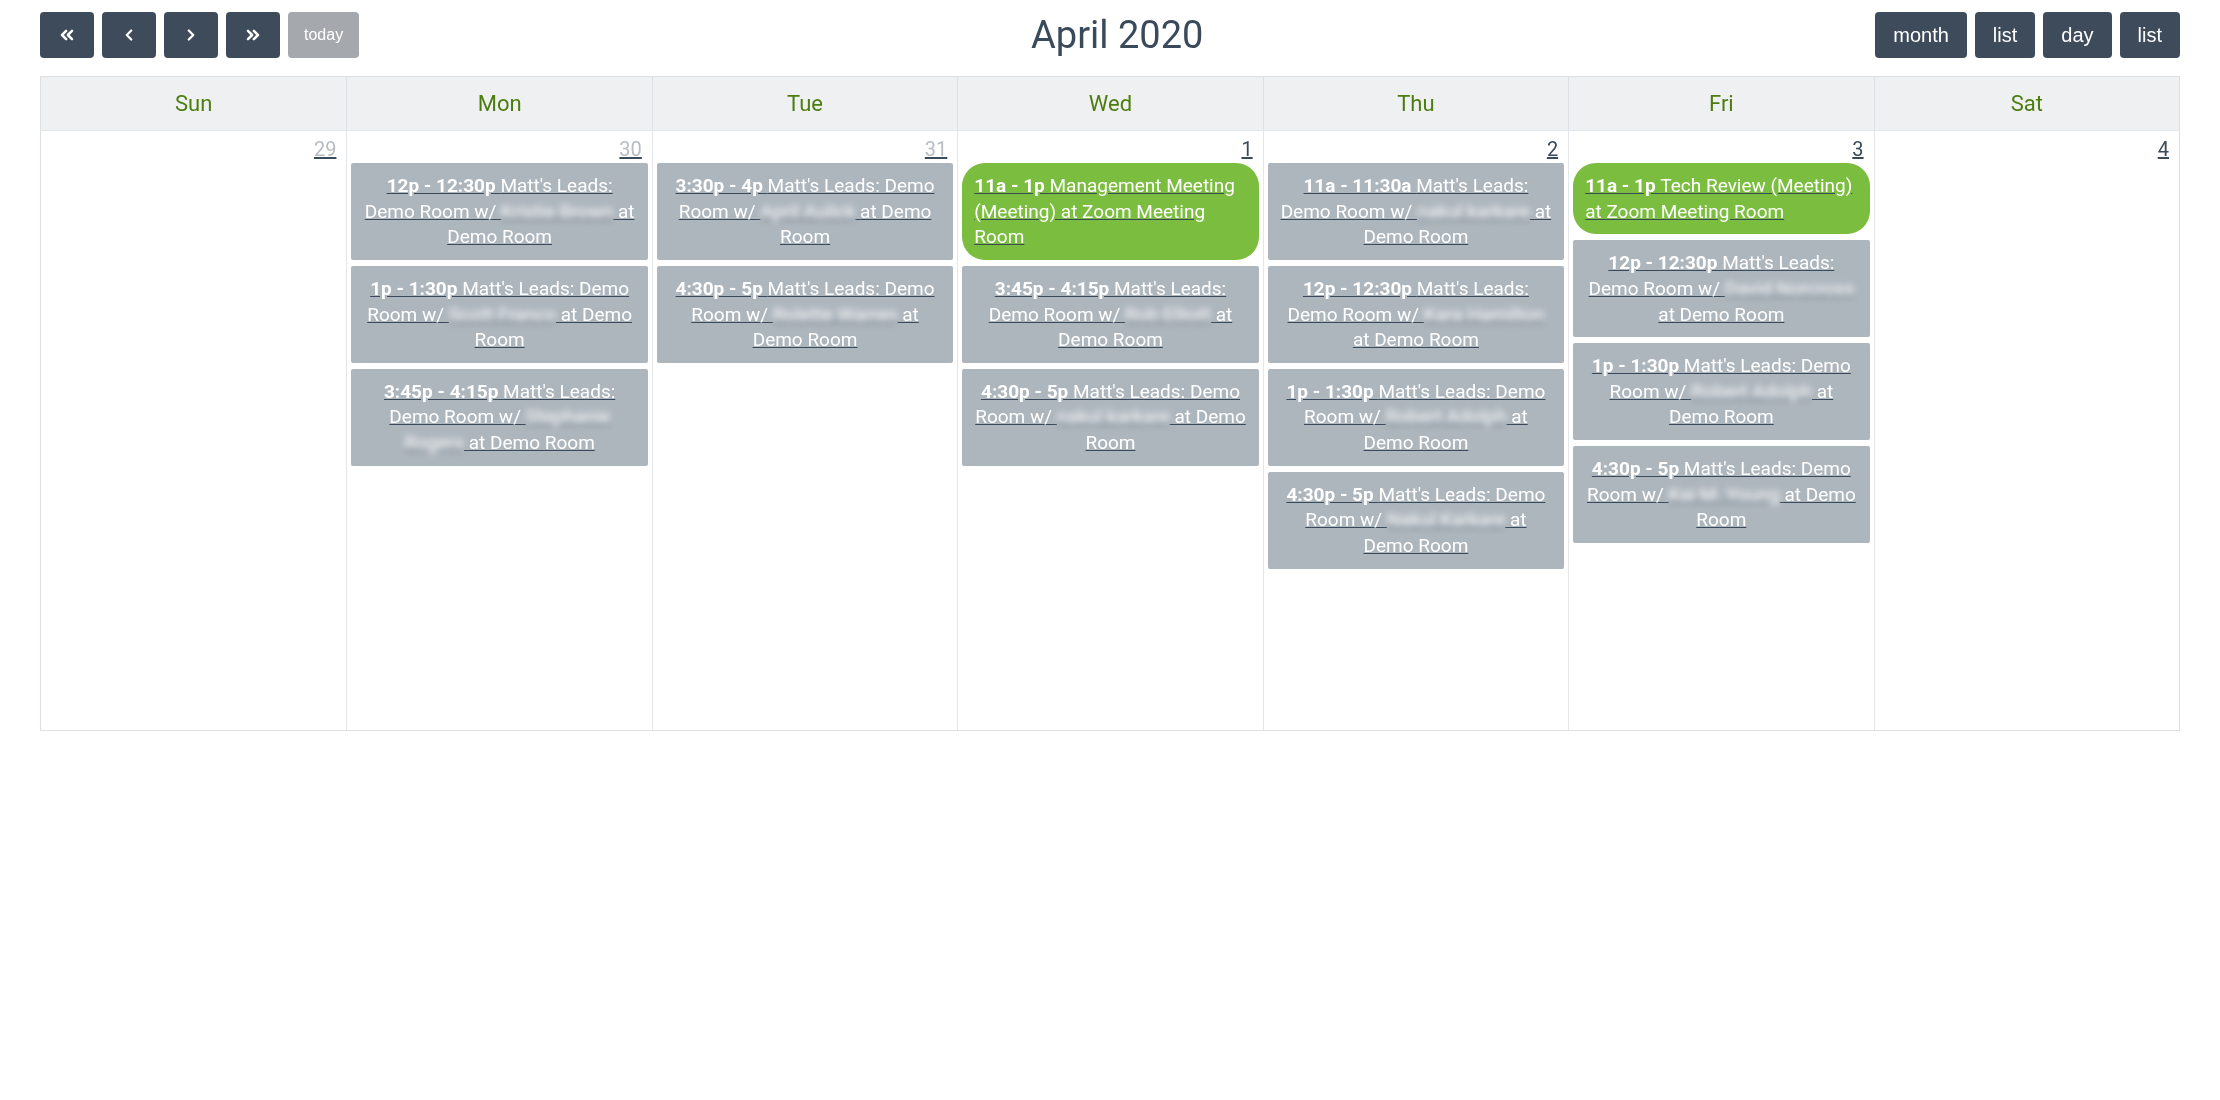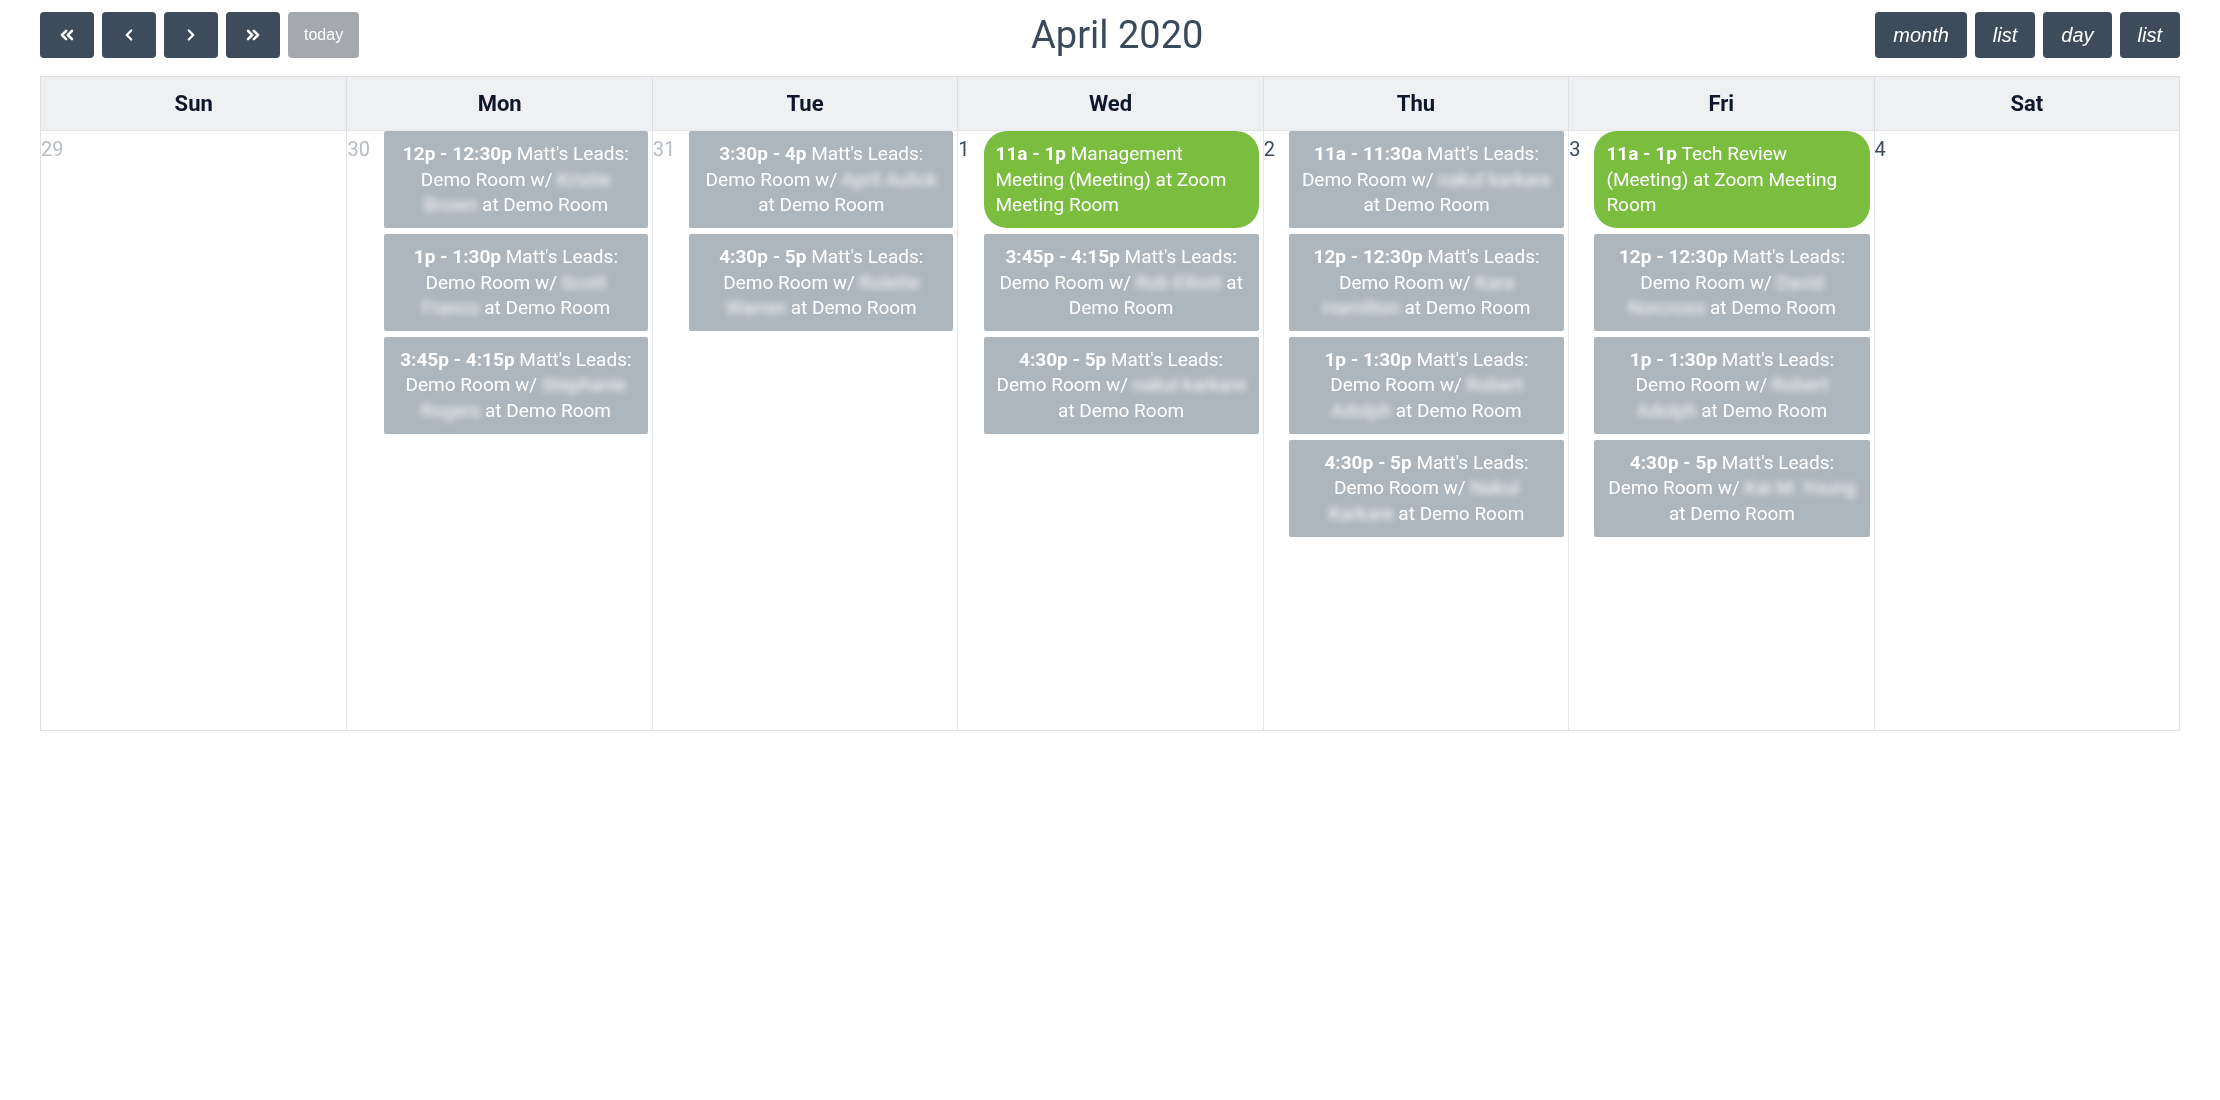--- a/index.html
+++ b/index.html
@@ -48,53 +48,54 @@
   }
   .view-btn {
     background: #3e4b5b;
     color: #fff;
     border: none;
     border-radius: 4px;
     height: 46px;
     padding: 0 18px;
     font-size: 20px;
     cursor: pointer;
-    font-style: italic;
   }
   svg { display: block; }
 
   .grid {
     border: 1px solid #dcdfe3;
     width: 100%;
   }
   .head-row {
     display: grid;
     grid-template-columns: repeat(7, 1fr);
     background: #eef0f2;
   }
   .head-cell {
     text-align: center;
-    font-weight: 700;
+    font-weight: 400;
     font-size: 22px;
-    color: #0f172a;
+    color: #4d7c0f;
     padding: 14px 0;
     border-left: 1px solid #dcdfe3;
   }
   .head-cell:first-child { border-left: none; }
 
   .body-row {
     display: grid;
     grid-template-columns: repeat(7, 1fr);
     min-height: 600px;
   }
   .day-cell {
     border-left: 1px solid #e3e6ea;
     border-top: 1px solid #e3e6ea;
     padding: 0;
     display: flex;
+    flex-direction: column;
+    text-decoration: underline;
   }
   .day-cell:first-child { border-left: none; }
   .day-num {
     text-align: right;
     padding: 6px 10px 2px 0;
     font-size: 20px;
     color: #3a4a5b;
   }
   .day-num.other { color: #b7bcc2; }
 

